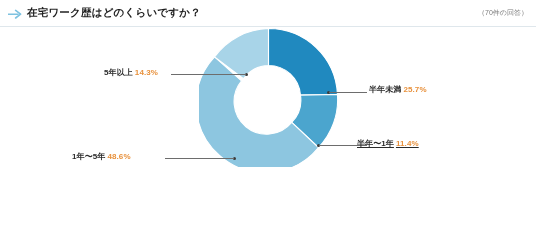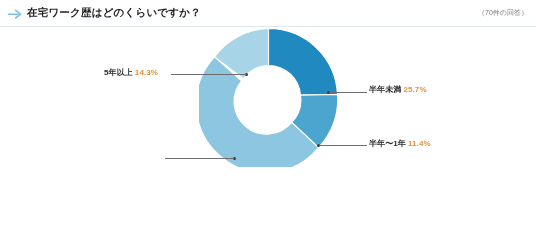--- a/index.html
+++ b/index.html
@@ -105,21 +105,21 @@
   }
   .label .pct {
     color: #e8913c;
     font-weight: bold;
     margin-left: 2px;
   }
   .label-right { text-align: right; }
   .label-left  { text-align: left; }
 
   #lbl-half-under { left: 369px; top: 57px; }
-  #lbl-half-one   { left: 369px; top: 111px; }
+  #lbl-half-one   { left: 357px; top: 111px; text-decoration: underline; }
   #lbl-five-plus  { left: 104px; top: 40px; }
   #lbl-one-five   { left: 72px;  top: 124px; }
 </style>
 </head>
 <body>
 
 <div class="page">
 
   <div class="header">
     <svg class="header-arrow" viewBox="0 0 14 12">
@@ -170,15 +170,18 @@
     </div>
 
     <div class="leader-dot" style="left:245px; top:46px;"></div>
     <div class="leader" style="left:171px; top:47px; width:75px;"></div>
     <div class="label label-left" id="lbl-five-plus">
       <span>5年以上</span><span class="pct">14.3%</span>
     </div>
 
     <div class="leader-dot" style="left:233px; top:130px;"></div>
     <div class="leader" style="left:165px; top:131px; width:69px;"></div>
+    <div class="label label-left" id="lbl-one-five">
+      <span>1年〜5年</span><span class="pct">48.6%</span>
+    </div>
 
   </div>
 </div>
 
 </body></html>

